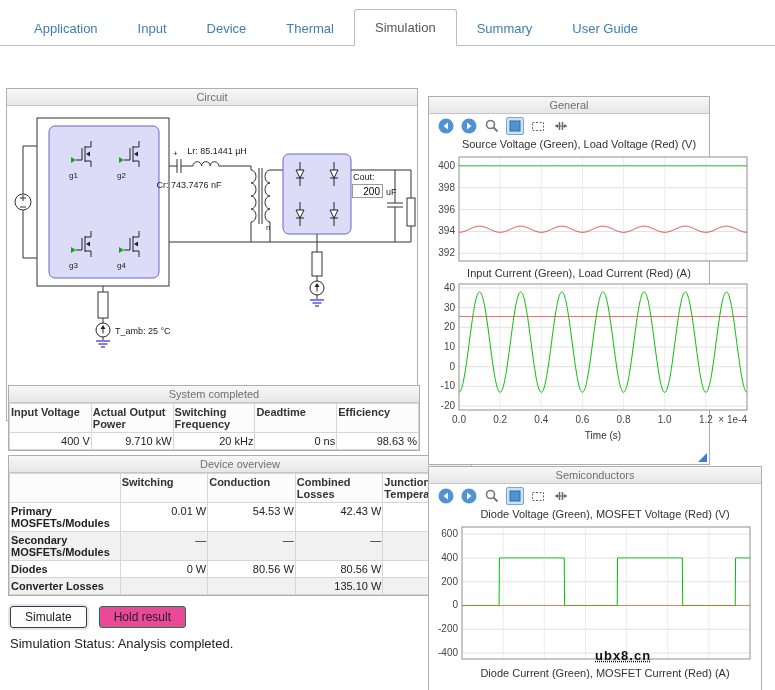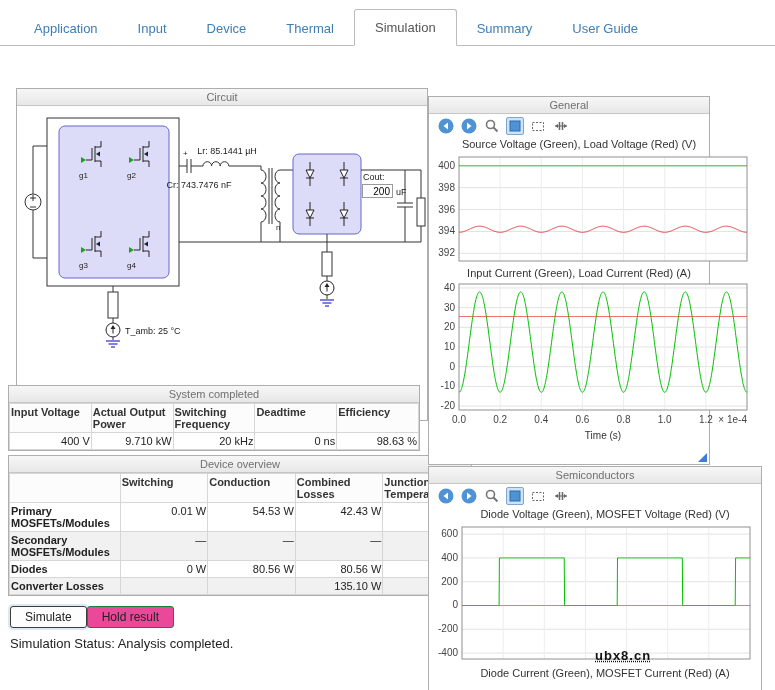--- a/index.html
+++ b/index.html
@@ -27,21 +27,21 @@
 
 
 .toolbar{display:flex;align-items:center;gap:5px;padding:4px 8px;height:24px}
 .tool{width:18px;height:18px;display:flex;align-items:center;justify-content:center;border:1px solid transparent;border-radius:2px;cursor:pointer}
 .tool.active{background:#cfe3f6;border-color:#7da7cf}
 
 .chart-title{font-size:11px;color:#333;text-align:center;height:13px;line-height:13px;padding-left:20px;white-space:nowrap;overflow:hidden}
 .chart-svg{display:block;margin:0 auto}
 
 
-.btn-row{position:absolute;left:10px;top:606px;display:flex;}
+.btn-row{position:absolute;left:10px;top:606px;display:flex;gap:12px}
 .btn{font-size:12px;padding:3px 14px;border-radius:3px;cursor:pointer;font-family:inherit;color:#222}
 .btn.primary{background:#fdfdfd;border:1px solid #3c3c3c;box-shadow:0 0 0 2px #dce9f5}
 .btn.secondary{background:#ec4899;border:1px solid #15803d}
 .status{position:absolute;left:10px;top:636px;font-size:13px;color:#222}
 
 
 .cout-input{position:absolute;left:345px;top:95px;width:31px;height:14px;font-size:10px;text-align:right;
  border:1px solid #9a9a9a;background:#fff;padding:0 2px;font-family:inherit}
 
 .resize-handle{position:absolute;right:2px;bottom:2px;width:0;height:0;
@@ -60,21 +60,21 @@
   <div class="tabs">
     <div class="tab">Application</div>
     <div class="tab">Input</div>
     <div class="tab">Device</div>
     <div class="tab">Thermal</div>
     <div class="tab active">Simulation</div>
     <div class="tab">Summary</div>
     <div class="tab">User Guide</div>
   </div>
 
-  <div class="panel" style="left:16px;top:88px;width:412px;height:333px">
+  <div class="panel" style="left:6px;top:88px;width:412px;height:333px">
     <div class="panel-header">Circuit</div>
     <svg class="chart-svg" width="410" height="272">
       <defs>
         <g id="mosfet" stroke="#222" fill="none" stroke-width="1">
           <line x1="6" y1="-13" x2="6" y2="-7"></line>
             <line x1="0" y1="-7" x2="6" y2="-7"></line>
           <line x1="0" y1="7" x2="6" y2="7"></line>
             <line x1="6" y1="7" x2="6" y2="13"></line>
           <line x1="0" y1="-8" x2="0" y2="8"></line>
           <line x1="-3" y1="-6" x2="-3" y2="6"></line>

